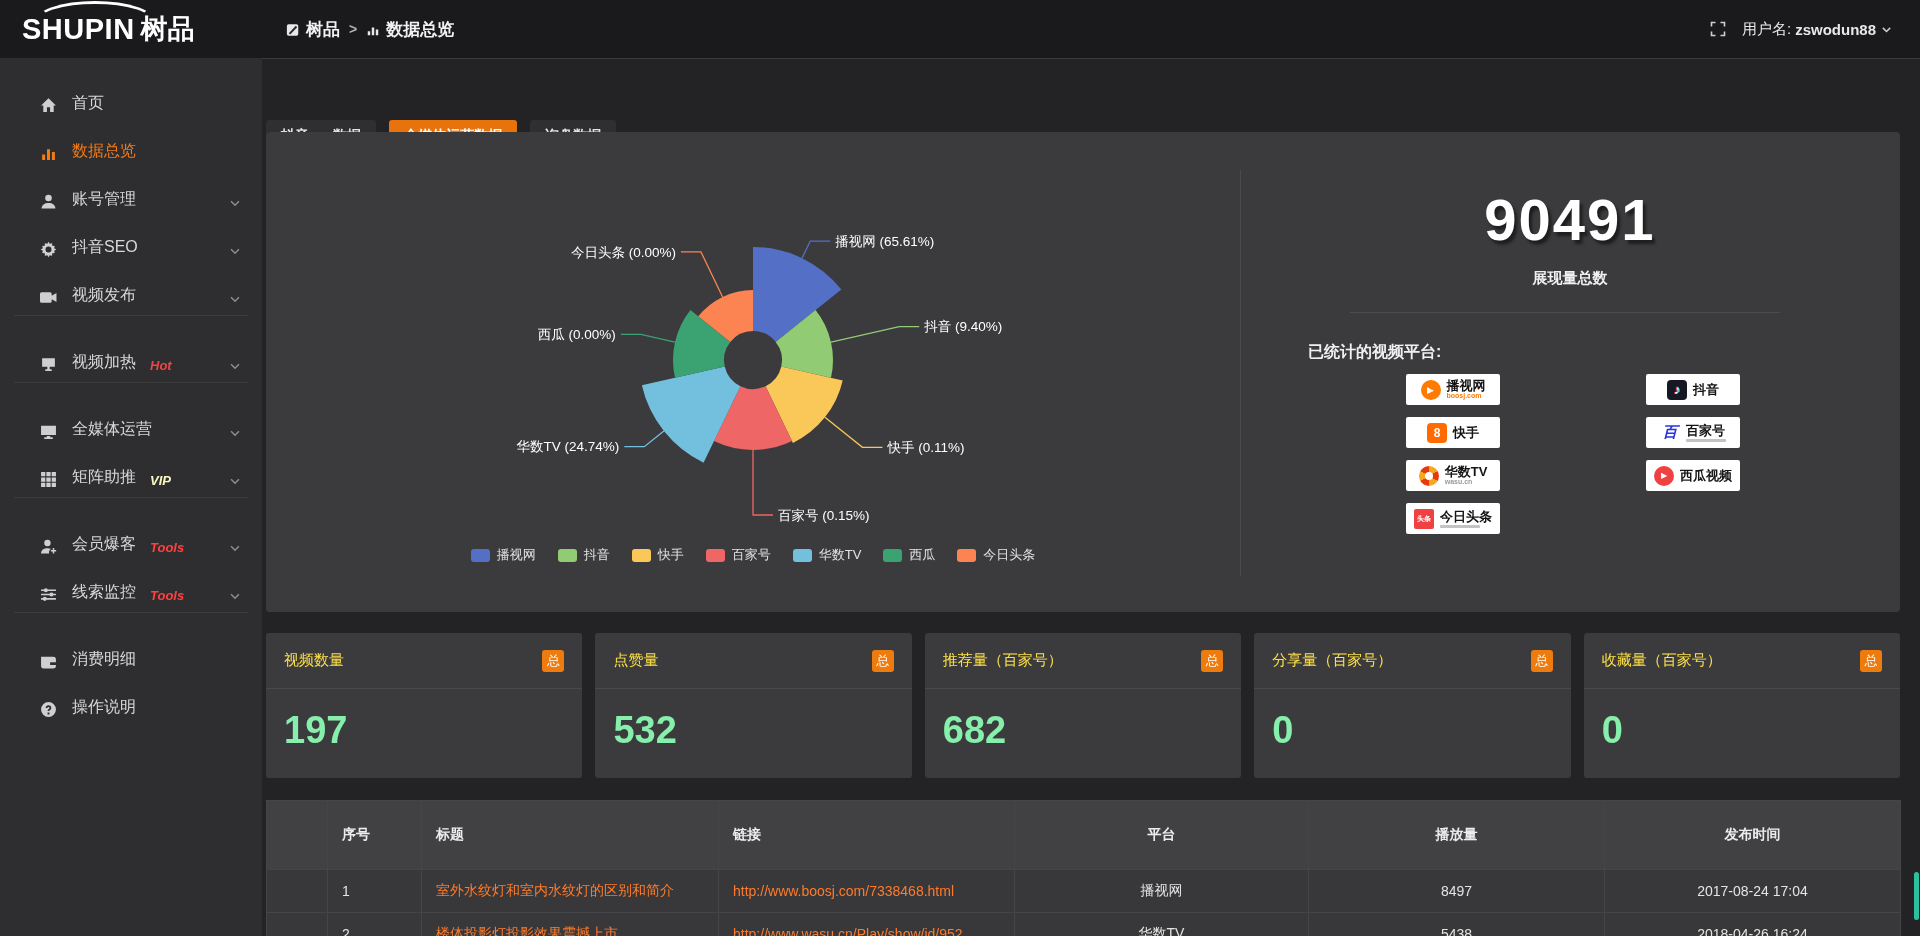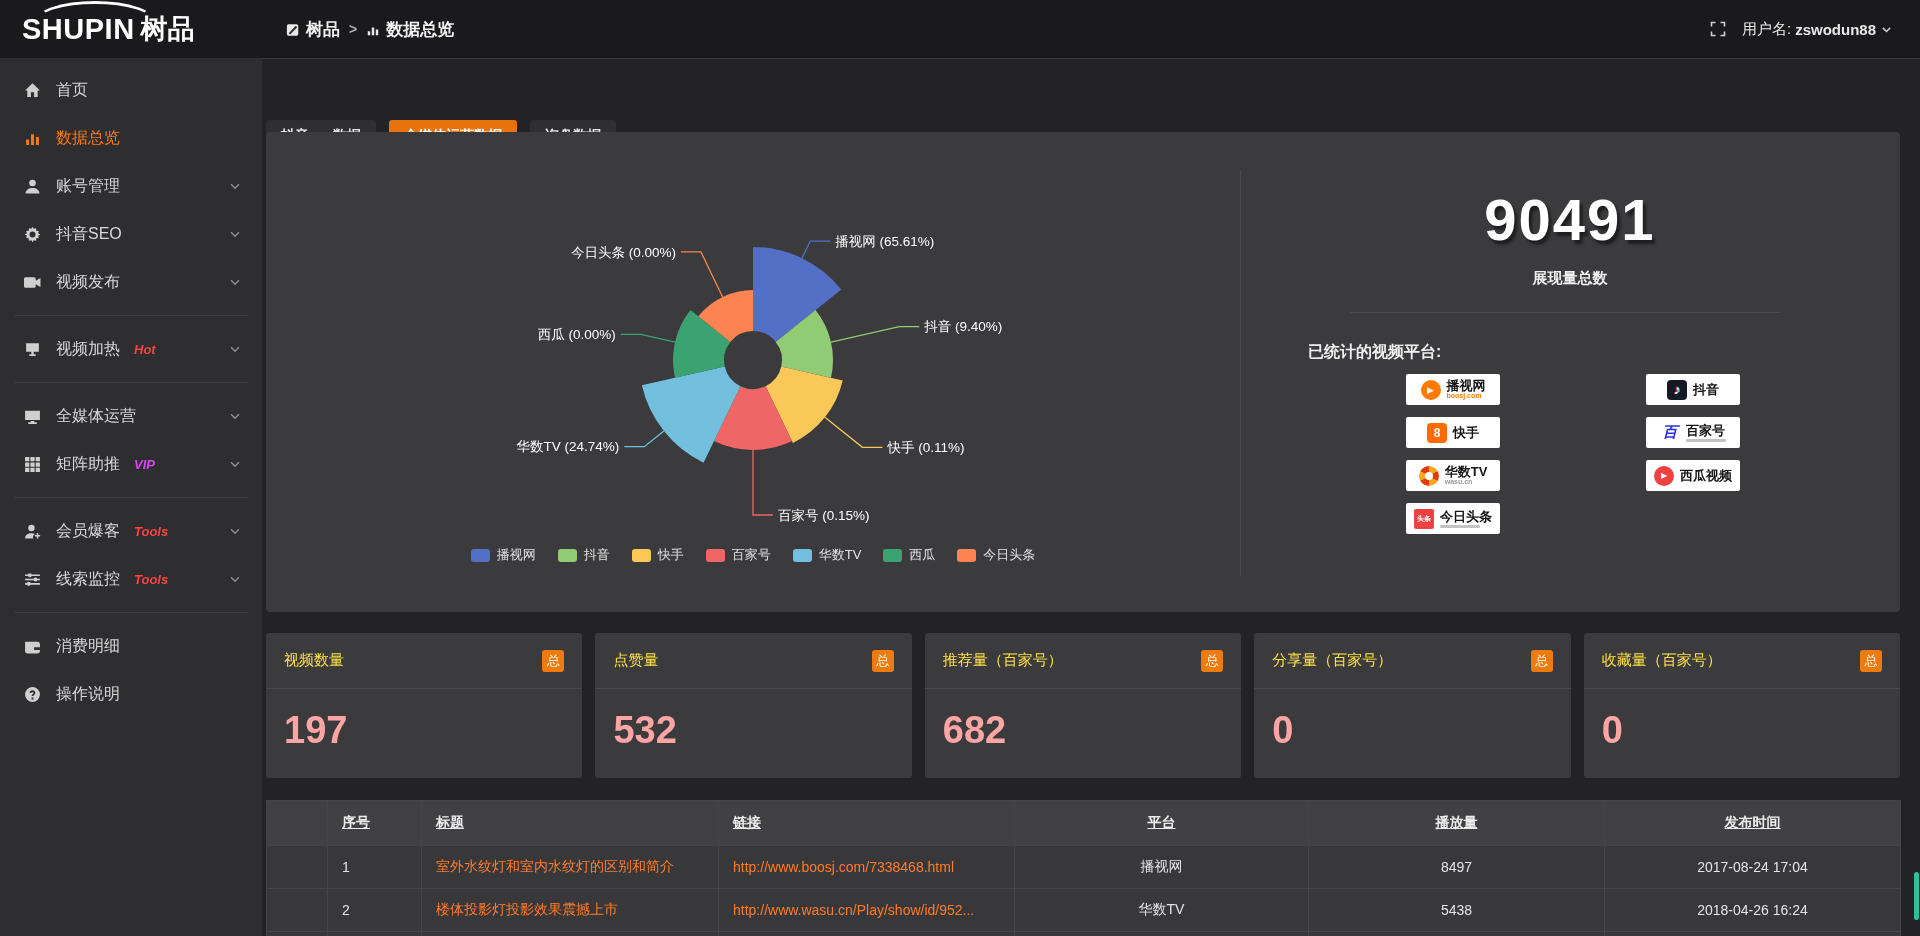--- a/index.html
+++ b/index.html
@@ -15,21 +15,21 @@
   .crumbs{display:flex;align-items:center;margin-left:24px;gap:9px;}
   .crumb{color:#f2f2f2;font-size:17px;font-weight:700;display:flex;align-items:center;gap:6px;}
   .crumb-sep{color:#b5b5b5;font-size:14px;font-weight:700;}
   .top-right{margin-left:auto;display:flex;align-items:center;gap:16px;padding-right:26px;}
   .username{color:#e9e9e9;font-size:15px;display:flex;align-items:center;gap:4px;}
   .icon16{width:16px;height:16px;display:inline-block;}
   .icon13{width:14px;height:14px;display:inline-block;}
 
   
   .sidebar{position:absolute;top:58px;left:0;width:262px;height:878px;background:#2e2e31;padding-top:8px;box-sizing:border-box;}
-  .s-item{height:48px;display:flex;align-items:center;padding:0 20px 0 24px;cursor:pointer;color:#d8d8d8;}
+  .s-item{height:48px;display:flex;align-items:flex-end;padding:0 20px 0 40px;cursor:pointer;color:#d8d8d8;}
   .s-item .s-icon{width:17px;height:17px;color:#cfcfcf;flex:none;}
   .s-item .s-label{margin-left:15px;font-size:16px;}
   .s-item.active{color:#f57b15;}
   .s-item.active .s-icon{color:#f57b15;}
   .s-item.active .s-label{color:#f57b15;}
   .s-tag{margin-left:14px;font-size:13px;font-weight:800;font-style:italic;}
   .s-chev{margin-left:auto;width:14px;height:14px;color:#8f8f92;}
   .s-div{height:1px;background:#3c3c3f;margin:9px 14px;}
 
   
@@ -74,27 +74,27 @@
   .pb-bar{width:40px;height:3px;background:#c3c3c3;border-radius:1px;margin-top:2px;}
 
   
   .cards{position:absolute;left:266px;top:633px;width:1634px;height:145px;display:flex;gap:13px;}
   .card{flex:1;background:#3b3b3e;border-radius:3px;overflow:hidden;}
   .card-head{height:55px;display:flex;align-items:center;justify-content:space-between;
              padding:0 18px;border-bottom:1px solid #49494c;}
   .card-title{color:#fde047;font-size:15px;}
   .badge-total{width:22px;height:22px;background:#ee7b0e;color:#fff;font-size:13px;border-radius:3px;
                display:flex;align-items:center;justify-content:center;}
-  .card-value{padding:20px 18px 0;color:#fca5a5;font-size:38px;font-weight:700;}
+  .card-value{padding:20px 18px 0;color:#86efac;font-size:38px;font-weight:700;}
 
   
   .tablewrap{position:absolute;left:266px;top:800px;width:1634px;}
   table{border-collapse:collapse;table-layout:fixed;width:1634px;}
   th,td{border:1px solid #454548;overflow:hidden;white-space:nowrap;text-overflow:ellipsis;}
-  thead th{height:44px;background:#414144;color:#ececec;font-size:14px;font-weight:600;text-align:left;padding:0 14px;text-decoration:underline;}
+  thead th{height:44px;background:#414144;color:#ececec;font-size:14px;font-weight:600;text-align:left;padding:12px 14px;}
   tbody td{height:42px;background:#38383b;color:#e4e4e4;font-size:14px;padding:0 14px;}
   th.c,td.c{text-align:center;}
   .link{color:#ff7b2a;cursor:pointer;}
   .cbx{width:15px;height:15px;background:#fff;border-radius:3px;margin:0 auto;cursor:pointer;}
   col.w-check{width:61px;} col.w-no{width:94px;} col.w-title{width:297px;} col.w-link{width:296px;}
   col.w-plat{width:294px;} col.w-plays{width:296px;} col.w-time{width:296px;}
 
   .scroll-thumb{position:absolute;right:1px;top:872px;width:5px;height:48px;background:#2fbf9f;border-radius:3px;}
 </style>
 </head>
@@ -198,21 +198,21 @@
         <span class="s-label">全媒体运营</span>
         <span class="s-chev"><svg viewBox="0 0 16 16" width="14" height="14">
             <path d="M3.5 6l4.5 4.5L12.5 6" fill="none" stroke="currentColor" stroke-width="1.7"></path>
           </svg></span>
       </div>
       <div class="s-item">
         <span class="s-icon"><svg viewBox="0 0 16 16" width="100%" height="100%" fill="currentColor">
             <path d="M1 1h4v4H1zM6 1h4v4H6zM11 1h4v4h-4zM1 6h4v4H1zM6 6h4v4H6zM11 6h4v4h-4zM1 11h4v4H1zM6 11h4v4H6zM11 11h4v4h-4z"></path>
           </svg></span>
         <span class="s-label">矩阵助推</span>
-        <span class="s-tag" style="color:#d946ef">VIP</span>
+        <span class="s-tag" style="color:#fef9c3">VIP</span>
         <span class="s-chev"><svg viewBox="0 0 16 16" width="14" height="14">
             <path d="M3.5 6l4.5 4.5L12.5 6" fill="none" stroke="currentColor" stroke-width="1.7"></path>
           </svg></span>
       </div>
       <div class="s-div"></div>
       <div class="s-item">
         <span class="s-icon"><svg viewBox="0 0 16 16" width="100%" height="100%" fill="currentColor">
             <circle cx="7" cy="4.7" r="3"></circle>
             <path d="M1 14.6c0-3.3 2.7-5 6-5 1.2 0 2.3.2 3.2.6a4.6 4.6 0 0 0-1.7 4.4z"></path>
             <path d="M12 9.5h1.4v1.8h1.8v1.4h-1.8v1.8H12v-1.8h-1.8v-1.4H12z"></path>

